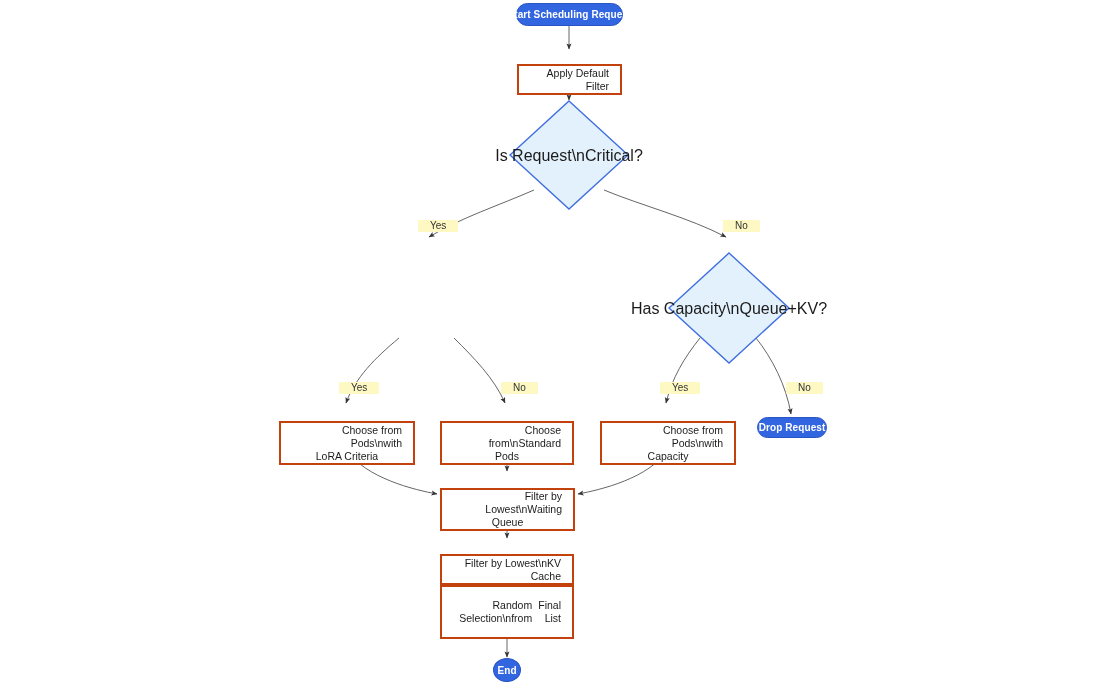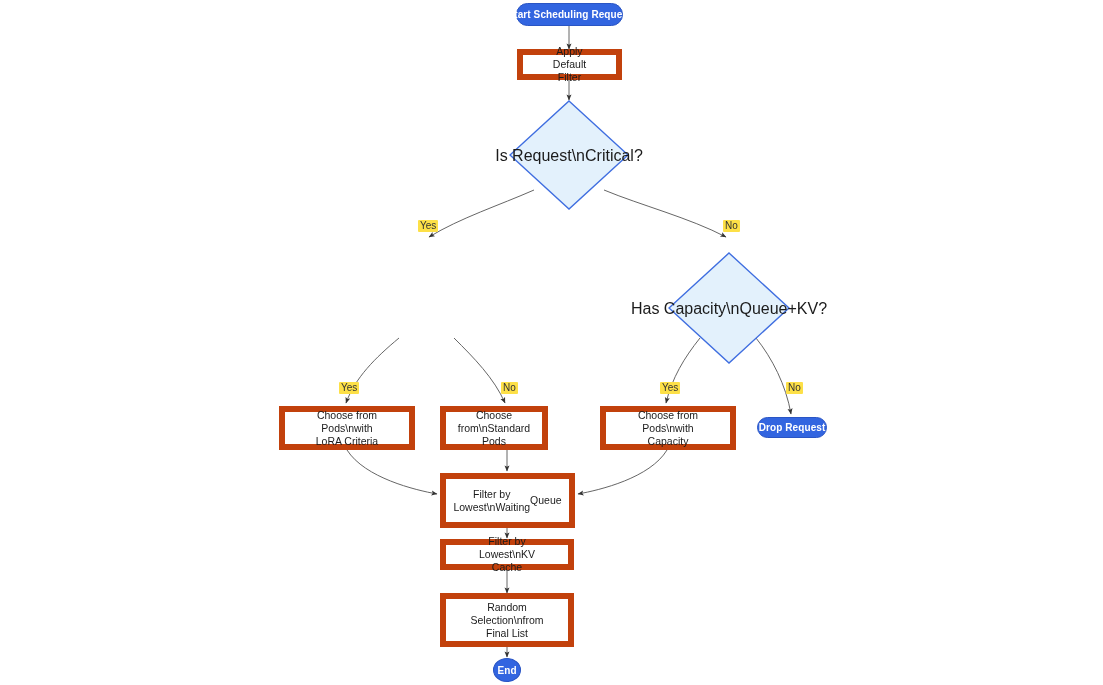--- a/index.html
+++ b/index.html
@@ -25,21 +25,21 @@
     width: 1103px;
     height: 685px;
     pointer-events: none;
   }
   .node {
     position: absolute;
     box-sizing: border-box;
     display: flex;
     align-items: center;
     justify-content: center;
-    text-align: center;
+    text-align: right;
   }
 
   
   .terminal {
     background: #3265e0;
     border: 1px solid #2a55c4;
     color: #ffffff;
     font-size: 10px;
     font-weight: bold;
     letter-spacing: 0.1px;
@@ -48,25 +48,26 @@
     padding: 0 10px;
   }
   .terminal.circle {
     border-radius: 50%;
     padding: 0;
   }
 
   
   .process {
     background: #ffffff;
-    border: 6px solid #c2410c;
+    border: 2px solid #c2410c;
     color: #1b1b1b;
     font-size: 10.5px;
     line-height: 13px;
-    padding: 2px 20px;
+    padding: 2px 11px;
+    margin-top: 15px;
   }
   .process .label {
     display: block;
   }
 
   
   .decision {
     background: transparent;
     border: none;
   }
@@ -84,22 +85,22 @@
     color: #1b1b1b;
     line-height: 13px;
     white-space: nowrap;
   }
 
   
   .edge-label {
     position: absolute;
     font-size: 10px;
     color: #333333;
-    background: #fde047;
-    padding: 0px 2px;
+    background: #fef9c3;
+    padding: 0px 12px;
     line-height: 12px;
     white-space: nowrap;
     border-radius: 1px;
   }
 </style>
 </head>
 <body>
 
 <div id="canvas">
 
@@ -158,40 +159,40 @@
       <polygon points="61,1 121,56 61,111 1,56" fill="#e3f1fc" stroke="#3f6ee0" stroke-width="1.4"></polygon>
     </svg>
     <span class="dlabel">Has Capacity\nQueue+KV?</span>
   </div>
 
   <div class="node process" style="left:279px; top:406px; width:136px; height:44px; flex-direction:column;">
     <span class="label">Choose from Pods\nwith</span>
     <span class="label">LoRA Criteria</span>
   </div>
 
-  <div class="node process" style="left:440px; top:406px; width:108px; height:44px; flex-direction:column;">
+  <div class="node process" style="left:440px; top:406px; width:134px; height:44px; flex-direction:column;">
     <span class="label">Choose from\nStandard</span>
     <span class="label">Pods</span>
   </div>
 
   <div class="node process" style="left:600px; top:406px; width:136px; height:44px; flex-direction:column;">
     <span class="label">Choose from Pods\nwith</span>
     <span class="label">Capacity</span>
   </div>
 
   <div class="node terminal" style="left:757px; top:417px; width:70px; height:21px;">Drop Request</div>
 
-  <div class="node process" style="left:440px; top:473px; width:135px; height:55px; flex-direction:row;">
+  <div class="node process" style="left:440px; top:473px; width:135px; height:43px; flex-direction:column;">
     <span class="label">Filter by Lowest\nWaiting</span>
     <span class="label">Queue</span>
   </div>
 
   <div class="node process" style="left:440px; top:539px; width:134px; height:31px;">Filter by Lowest\nKV Cache</div>
 
-  <div class="node process" style="left:440px; top:593px; width:134px; height:54px; flex-direction:column;">
+  <div class="node process" style="left:440px; top:570px; width:134px; height:54px; ">
     <span class="label">Random Selection\nfrom</span>
     <span class="label">Final List</span>
   </div>
 
   <div class="node terminal circle" style="left:493px; top:658px; width:28px; height:24px;">End</div>
 
   <div class="edge-label" style="left:418px; top:220px;">Yes</div>
 
   <div class="edge-label" style="left:723px; top:220px;">No</div>
 

